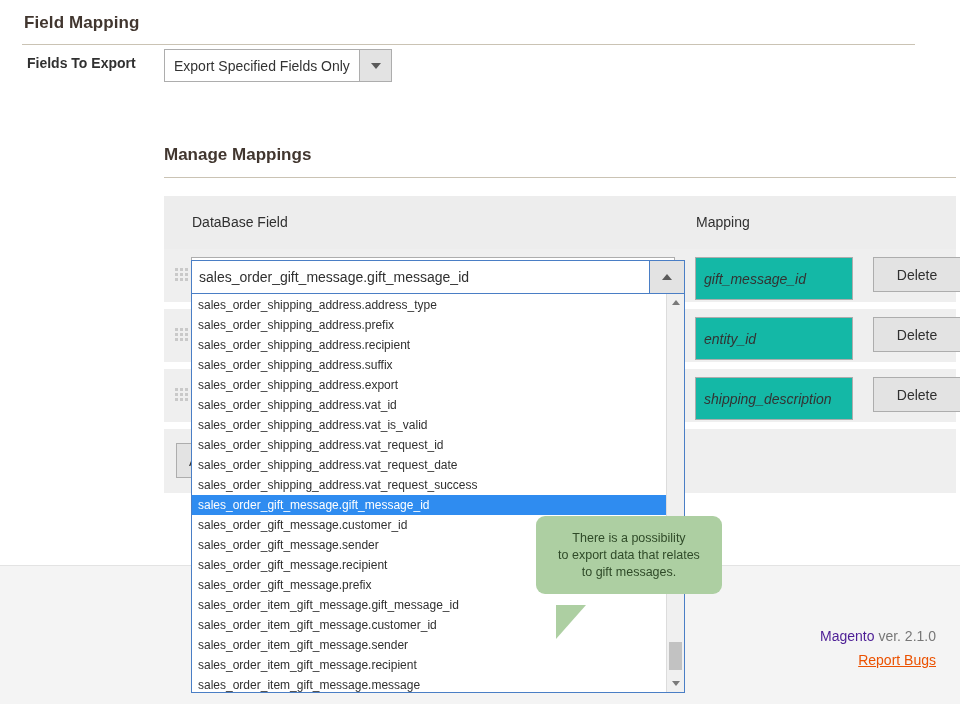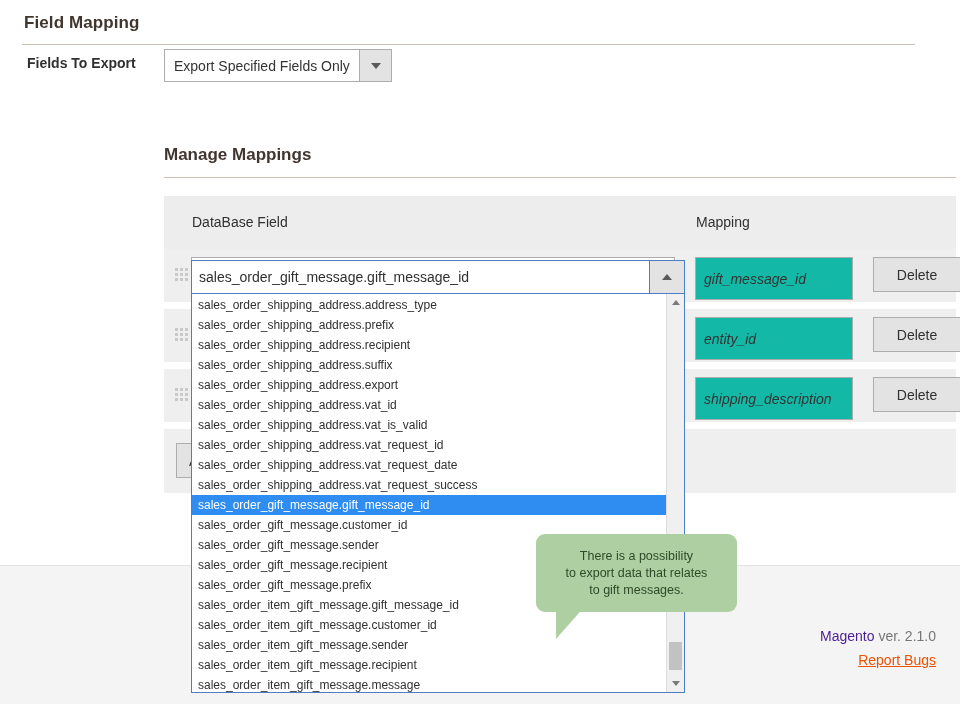--- a/index.html
+++ b/index.html
@@ -309,22 +309,22 @@
     left: 2px;
     bottom: 22px;
     width: 13px;
     height: 28px;
     background: #c2c2c2;
   }
 
   
   .callout {
     position: absolute;
-    left: 536px; top: 534px;
-    width: 201px;
+    left: 536px; top: 516px;
+    width: 186px;
     height: 78px;
     background: #adcfa2;
     border-radius: 9px;
     z-index: 40;
     display: flex;
     align-items: center;
     justify-content: center;
   }
   .callout .txt {
     font-size: 12.5px;

